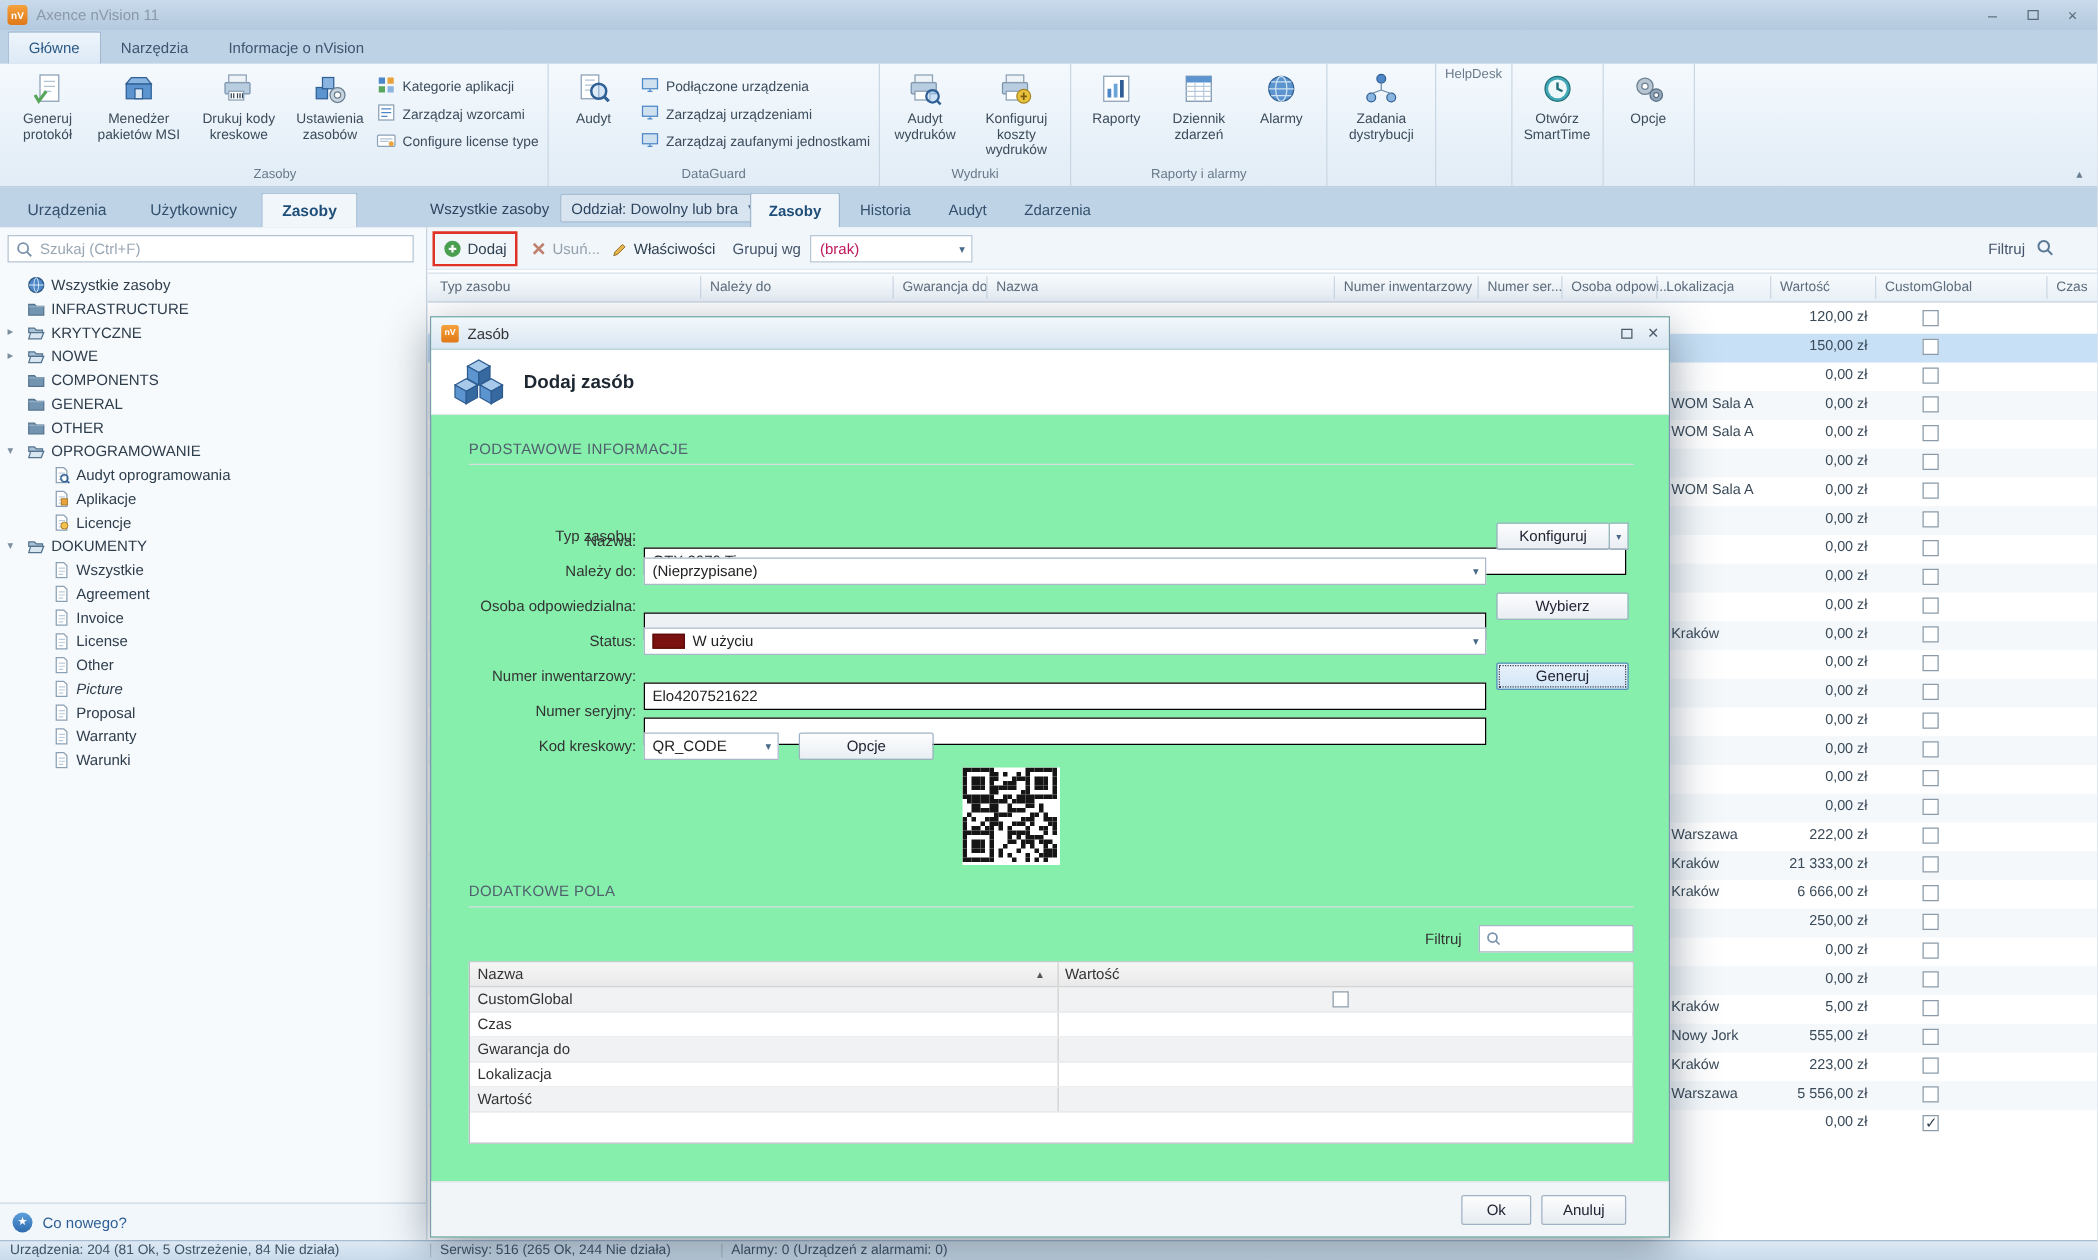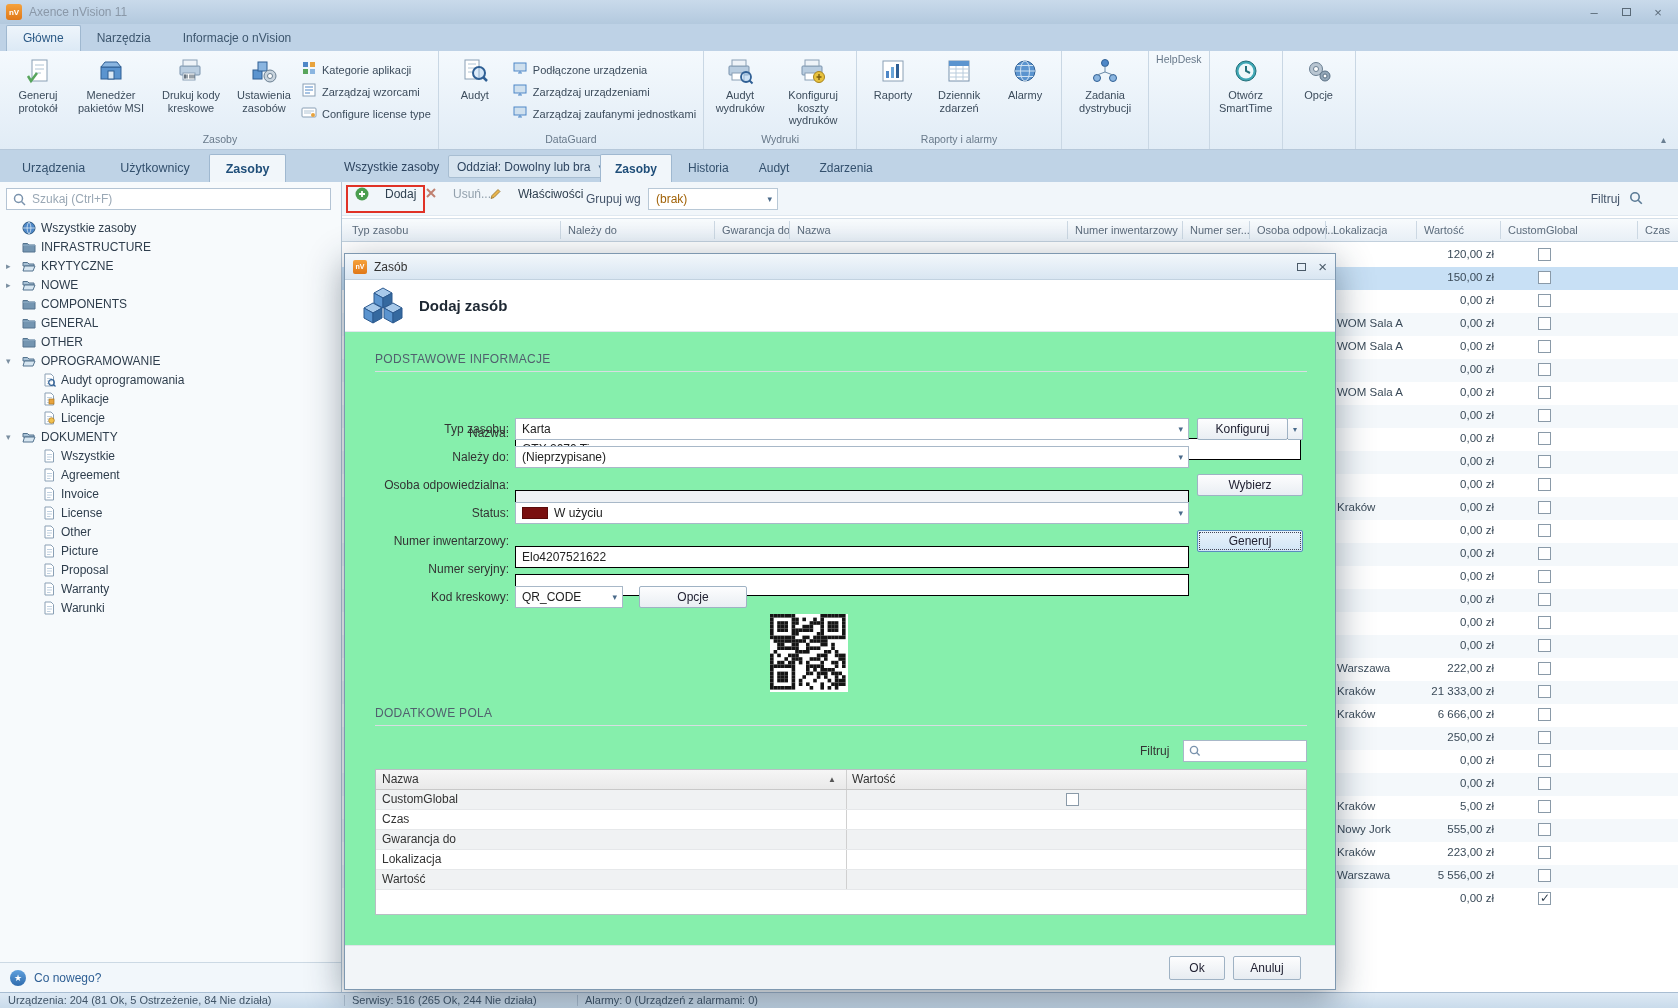--- a/index.html
+++ b/index.html
@@ -64,28 +64,28 @@
   .tree-item .expander{position:absolute;left:6px;width:10px;color:#7a8ea0;font-size:9px}
   .tree-item .ticon{width:14px;height:14px;flex:none}
   .whatsnew{position:absolute;left:0;right:0;bottom:0;height:30px;border-top:1px solid #ccd9e4;background:#f2f7fb;
     display:flex;align-items:center;gap:8px;padding:0 10px;color:#2e5f94}
   .wn-icon{width:16px;height:16px;border-radius:50%;background:linear-gradient(#5fa0dd,#2e6bad);color:#fff;
     display:flex;align-items:center;justify-content:center;font-size:9px}
 
   
   .main{position:absolute;left:342px;top:182px;right:0;bottom:16px;background:#fff;overflow:hidden}
   .toolbar{position:absolute;left:0;top:0;right:0;height:34px;background:#f1f6fa;border-bottom:1px solid #e0e9f1}
-  .tbtn{position:absolute;top:5px;height:24px;display:flex;gap:16px;padding:0 7px;font-size:12px;color:#2f4050}
+  .tbtn{position:absolute;top:5px;height:24px;display:flex;align-items:center;gap:5px;padding:0 7px;font-size:12px;color:#2f4050}
   .tbtn svg{flex:none}
   .btn-add{left:6px;box-shadow:0 0 0 2px #e03226}
   .btn-remove{left:76px;color:#93a1ad}
   .btn-props{left:140px}
   .lbl-groupby{position:absolute;left:244px;top:10px;color:#44546a}
   .combo-brak{position:absolute;left:306px;top:6px;width:130px;height:22px;background:#fff;border:1px solid #b8c8d6;
-    display:flex;align-items:center;padding:0 18px 0 7px;color:#a16207}
+    display:flex;align-items:center;padding:0 18px 0 7px;color:#be185d}
   .combo-brak::after{content:"▾";position:absolute;right:5px;font-size:9px;color:#4a6a8a}
   .lbl-filter{position:absolute;right:58px;top:10px;color:#44546a}
   .filter-lens{position:absolute;right:34px;top:9px}
 
   .grid-header{position:absolute;left:0;top:36px;right:0;height:24px;
     background:linear-gradient(#f8fbfd,#e8eff6);border-top:1px solid #d4dfe9;border-bottom:1px solid #c2d0dd;
     font-size:11px;color:#5c6c7c}
   .gh-cell{position:absolute;top:5px;white-space:nowrap;overflow:hidden}
   .gh-sep{position:absolute;top:2px;bottom:2px;width:1px;background:#ccd8e3}
   .grid-rows{position:absolute;left:0;top:62px;right:0;bottom:0}
@@ -533,21 +533,21 @@
             </svg></span>
           <span>License</span>
         </div>
         <div class="tree-item" style="padding-left: 42px;">
           <span class="ticon"><svg width="14" height="14" viewBox="0 0 14 14">
               <path d="M3 1h6l2.5 2.5V13H3z" fill="#fff" stroke="#8aa0b5"></path>
               <path d="M5 5.5h5M5 8h5M5 10.5h3.5" stroke="#b8cbdc" stroke-width="0.9"></path>
             </svg></span>
           <span>Other</span>
         </div>
-        <div class="tree-item" style="padding-left: 42px;">
+        <div class="tree-item" style="padding-left: 42px; font-style: italic;">
           <span class="ticon"><svg width="14" height="14" viewBox="0 0 14 14">
               <path d="M3 1h6l2.5 2.5V13H3z" fill="#fff" stroke="#8aa0b5"></path>
               <path d="M5 5.5h5M5 8h5M5 10.5h3.5" stroke="#b8cbdc" stroke-width="0.9"></path>
             </svg></span>
           <span>Picture</span>
         </div>
         <div class="tree-item" style="padding-left: 42px;">
           <span class="ticon"><svg width="14" height="14" viewBox="0 0 14 14">
               <path d="M3 1h6l2.5 2.5V13H3z" fill="#fff" stroke="#8aa0b5"></path>
               <path d="M5 5.5h5M5 8h5M5 10.5h3.5" stroke="#b8cbdc" stroke-width="0.9"></path>
@@ -784,23 +784,20 @@
       <span class="dlg-heading">Dodaj zasób</span>
     </div>
     <div class="section s1">PODSTAWOWE INFORMACJE</div>
     <div class="dlg-fields" id="dlg-fields">
         <div class="frow" style="top: 0px; margin-top: 32px;">
           <span class="flabel">Nazwa:</span>
           <input class="tinput" value="GTX 2070 Ti" style="left: 140px; width: 786px;">
         </div>
         <div class="frow" style="top: 28px;">
           <span class="flabel">Typ zasobu:</span>
-          <div class="combo" style="left: 140px; width: 674px;">
-            <span>Karta</span>
-          </div>
           <span class="fbtn" style="left: 822px; width: 91px;">Konfiguruj</span>
           <span class="split-arrow" style="left: 913px;">▾</span>
         </div>
         <div class="frow" style="top: 56px;">
           <span class="flabel">Należy do:</span>
           <div class="combo" style="left: 140px; width: 674px;">
             <span>(Nieprzypisane)</span>
           </div>
         </div>
         <div class="frow" style="top: 84px;">

